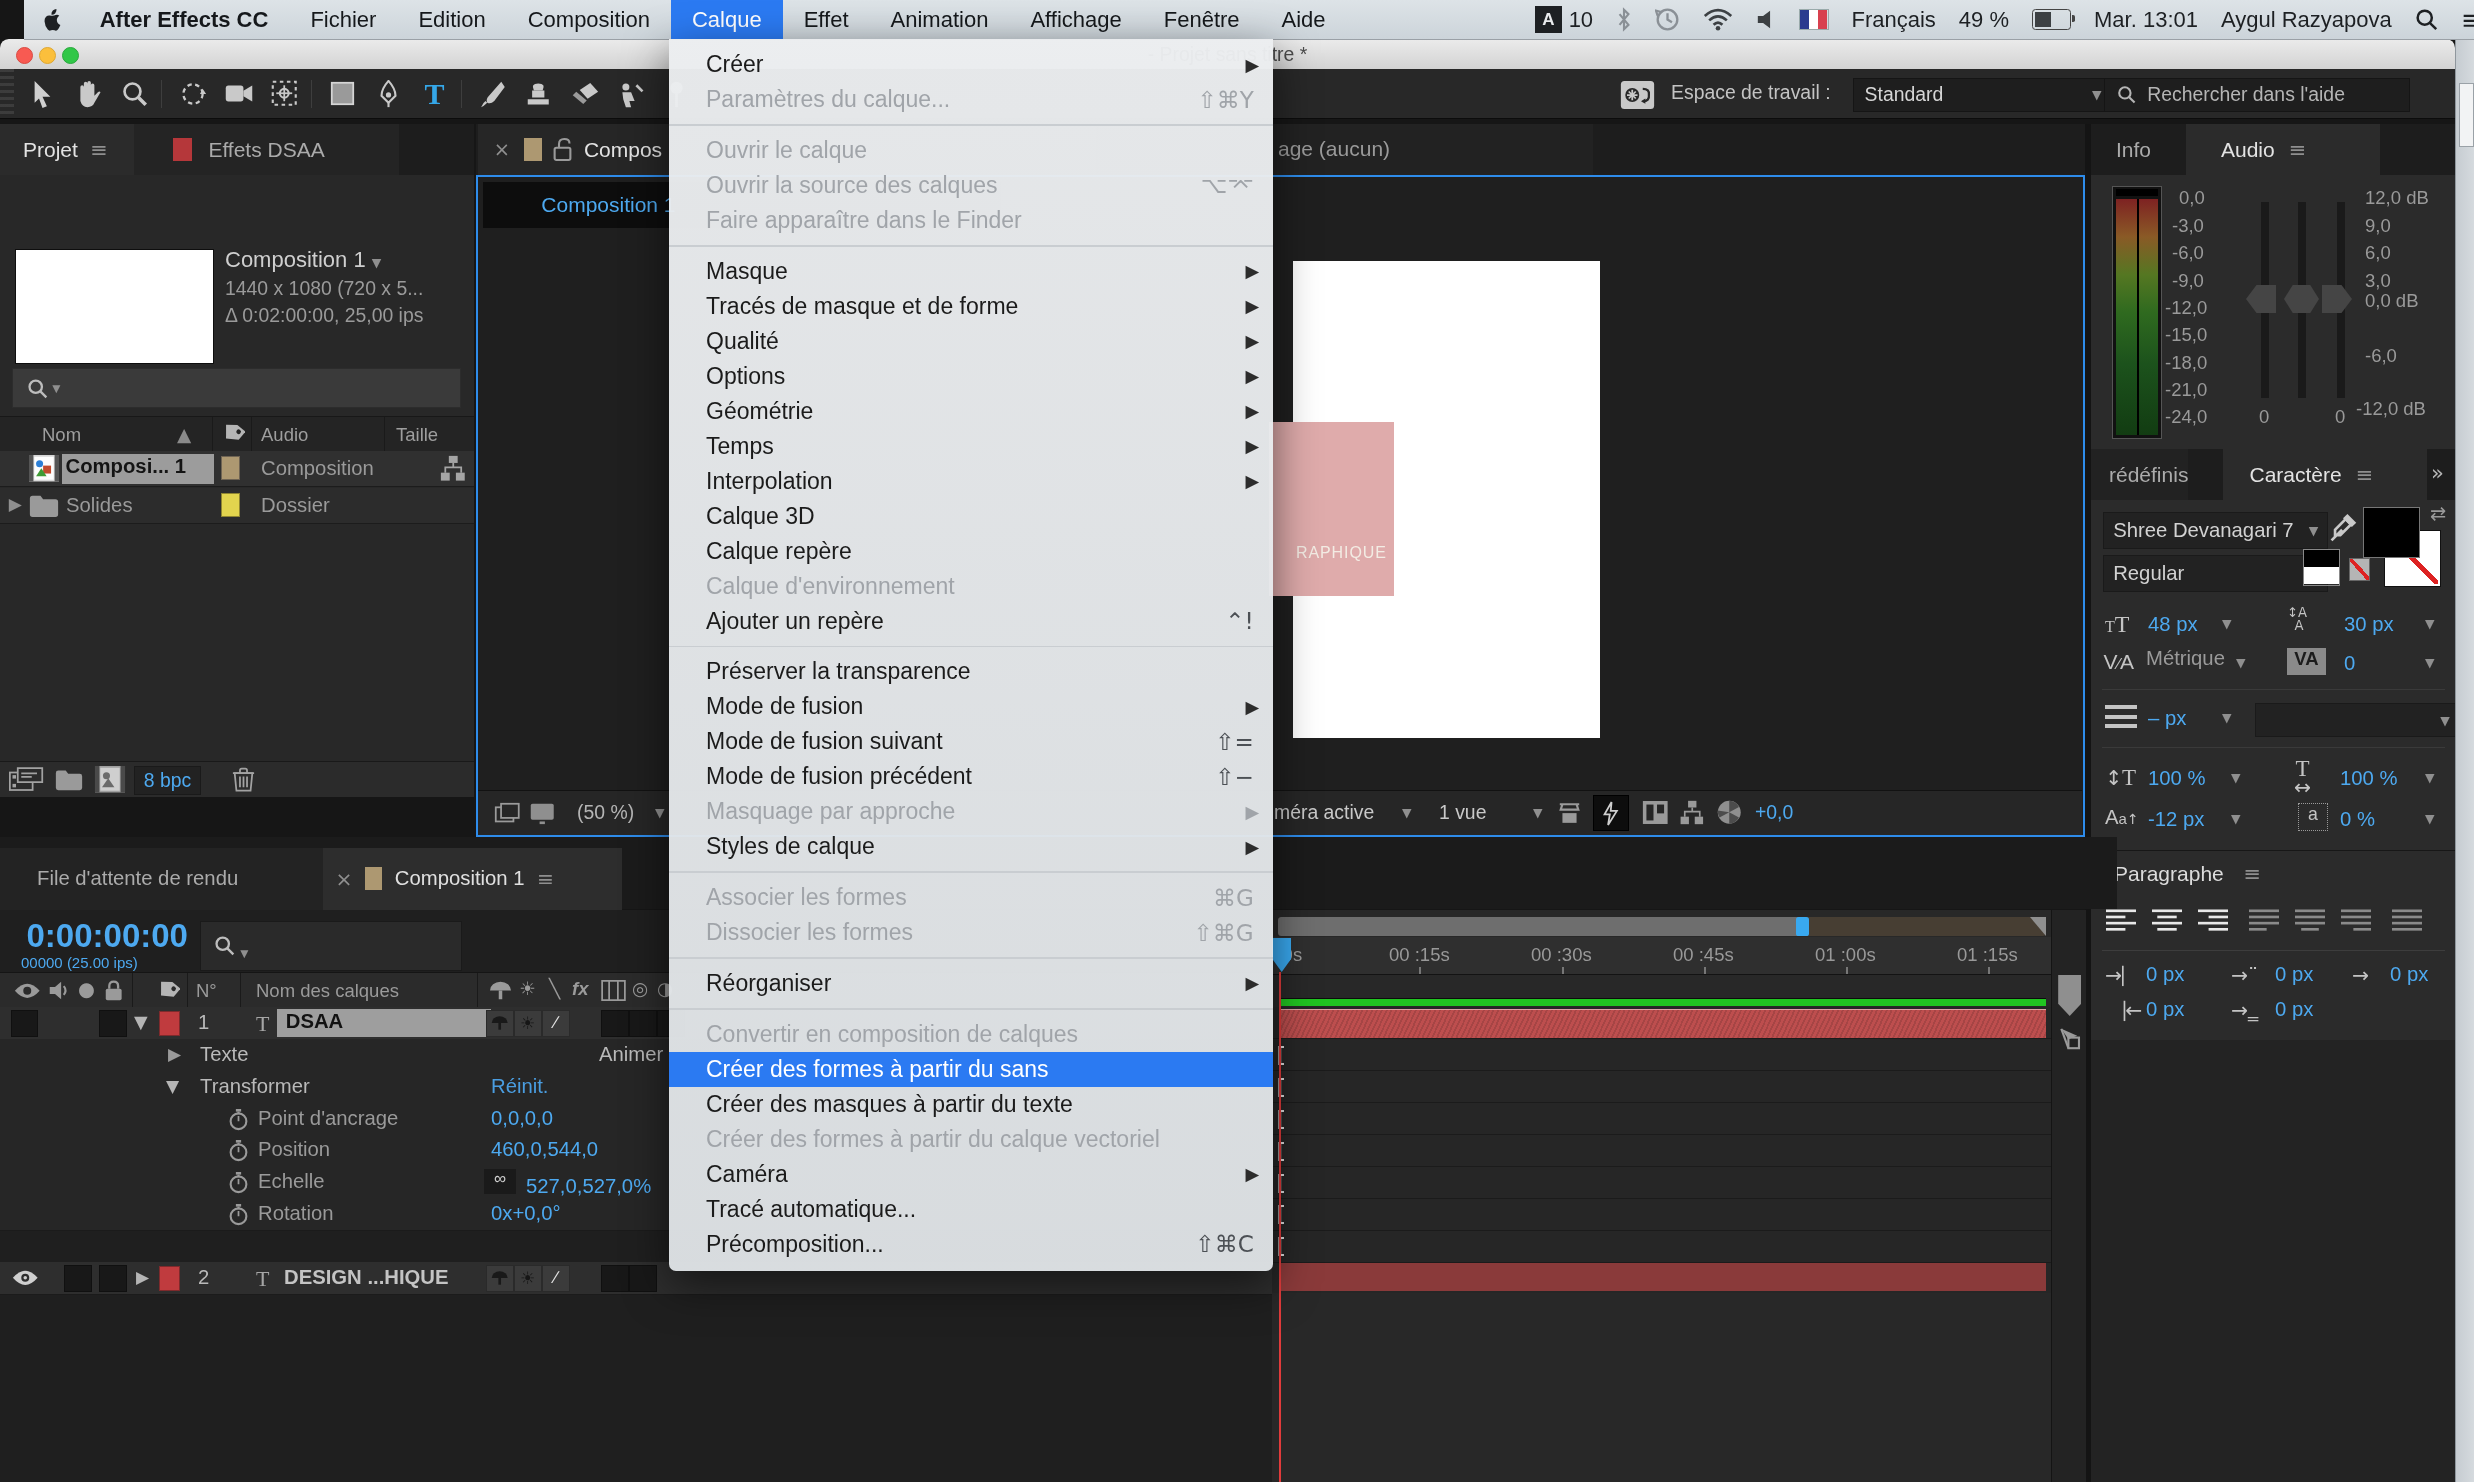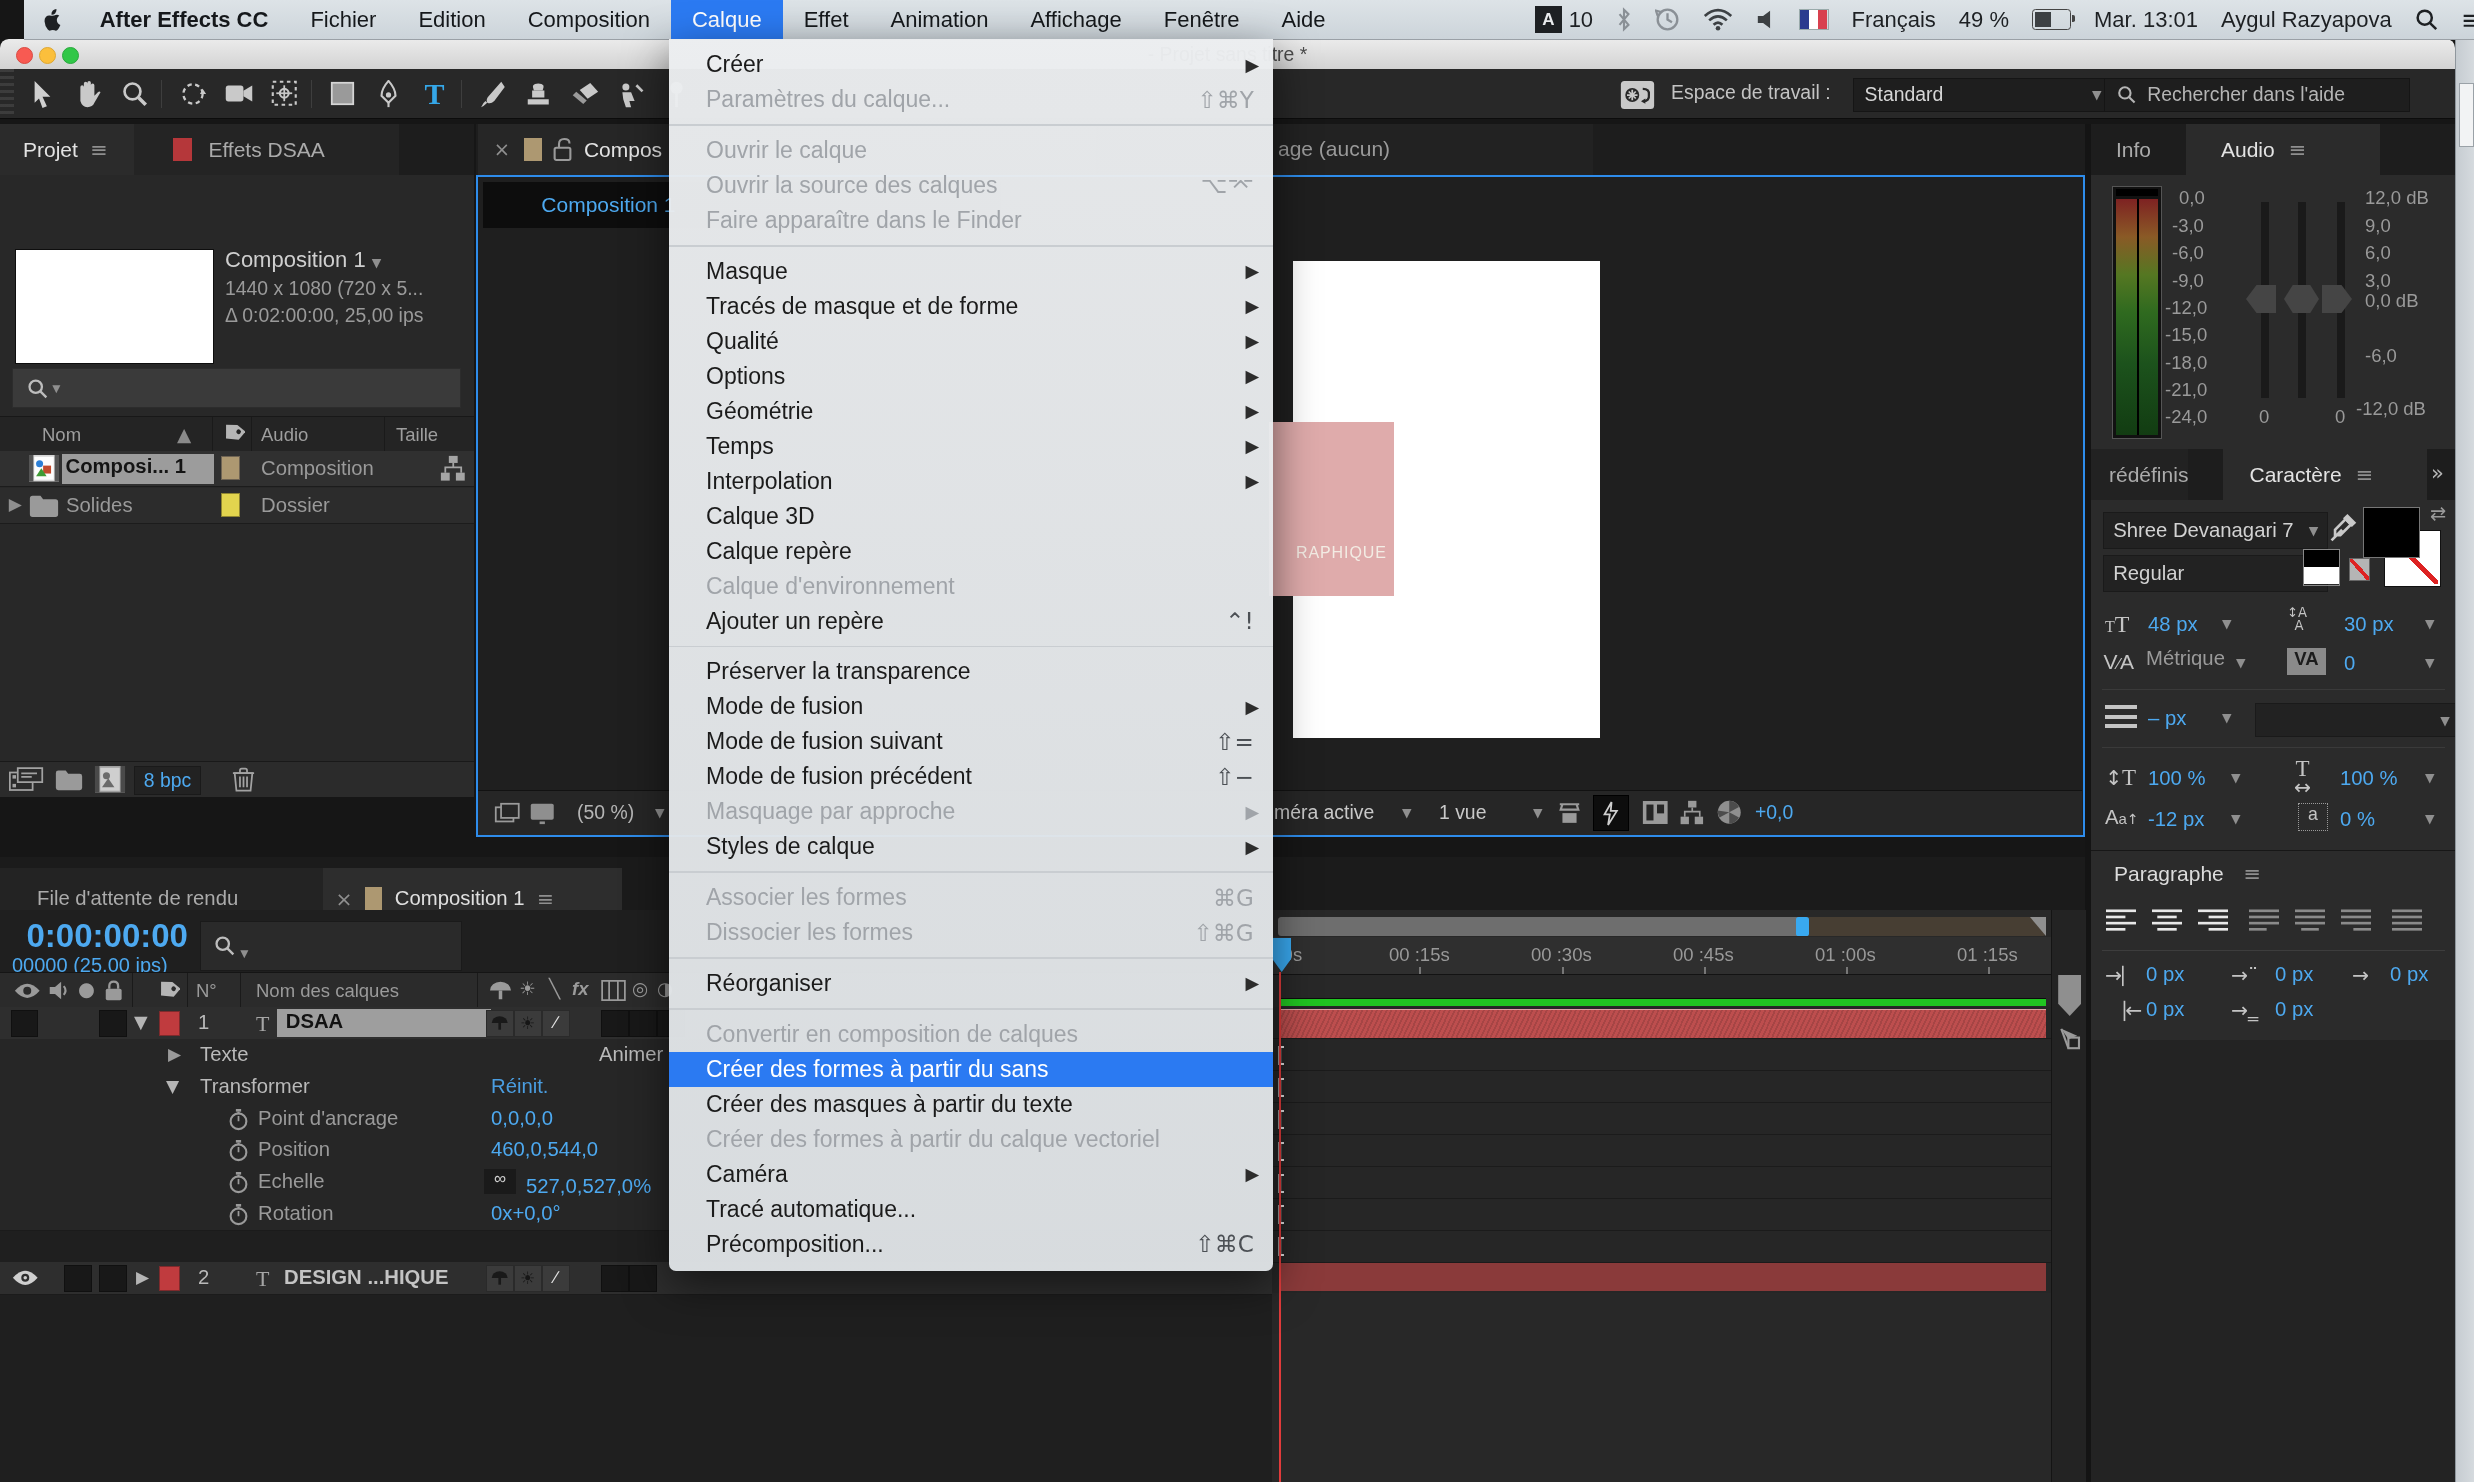--- a/index.html
+++ b/index.html
@@ -478,35 +478,35 @@
       <span class="ab sym cicon" style="left:261px;top:1.8px;">→</span>
       <span class="ab val" style="left:299px;top:1.8px;">0 px</span>
       <span class="ab sym cicon" style="left:14px;top:37px;">⎹←</span>
       <span class="ab val" style="left:55px;top:37px;">0 px</span>
       <span class="ab sym cicon" style="left:140px;top:37px;">→‗</span>
       <span class="ab val" style="left:184px;top:37px;">0 px</span>
     </div>
   </div>
   <div class="ab" style="left:2091px;top:1040px;width:364px;height:442px;background:#232323;"></div>
 
-  <div class="ab tabstrip" style="left:0;top:857px;width:2085px;height:72px;background:#1b1b1b;">
+  <div class="ab tabstrip" style="left:0;top:837px;width:2085px;height:72px;background:#1b1b1b;padding-left:32px;">
     <div class="ab tab" style="left:0;top:10.6px;width:320px;height:62px;background:#232323;padding-left:37px;font-size:20.3px;">
       <span>File d'attente de rendu</span>
     </div>
     <div class="ab tab active" style="left:323px;top:10.6px;width:299px;height:62px;background:#2d2d2d;font-size:20.3px;">
       <span class="sym" style="margin-left:12.4px;color:#8f8f8f;">×</span>
       <span style="display:inline-block;width:17.7px;height:23px;background:#ad9871;margin:0 12.4px 0 12.4px;"></span>
       <span style="color:#e0e0e0;">Composition 1</span>
       <span class="sym" style="margin-left:12.4px;color:#8f8f8f;">≡</span>
     </div>
   </div>
   <div class="ab" style="left:0;top:910px;width:2085px;height:572px;background:#1f1f1f;">
 
     <div class="ab" style="left:26.5px;top:7px;font-size:33px;font-weight:700;color:#4da9f0;">0:00:00:00</div>
-    <div class="ab" style="left:12px;top:44px;font-size:20px;color:#4da9f0;">00000 (25.00 ips)</div>
+    <div class="ab" style="left:21px;top:44px;font-size:15px;color:#4da9f0;">00000 (25.00 ips)</div>
     <div class="ab" style="left:200px;top:10.6px;width:260px;height:48px;background:#2a2a2a;border:0.9px solid #1a1a1a;">
       <svg width="23" height="23" viewBox="0 0 26 26" style="margin:12.4px 0 0 12.4px;">
           <circle cx="11" cy="11" r="7" fill="none" stroke="#bdbdbd" stroke-width="2.6"></circle>
           <line x1="16" y1="16" x2="23" y2="23" stroke="#bdbdbd" stroke-width="2.6"></line>
         </svg>
       <span class="dd sym" style="font-size:10.6px;">▼</span>
     </div>
 
     <div class="ab" style="left:0;top:62px;width:1272px;height:35px;background:#2b2b2b;border-top:0.9px solid #151515;border-bottom:0.9px solid #151515;font-size:18.5px;color:#9a9a9a;">
       <svg class="ab" width="26.5" height="17.7" viewBox="0 0 30 20" style="left:14px;top:8.8px;">

